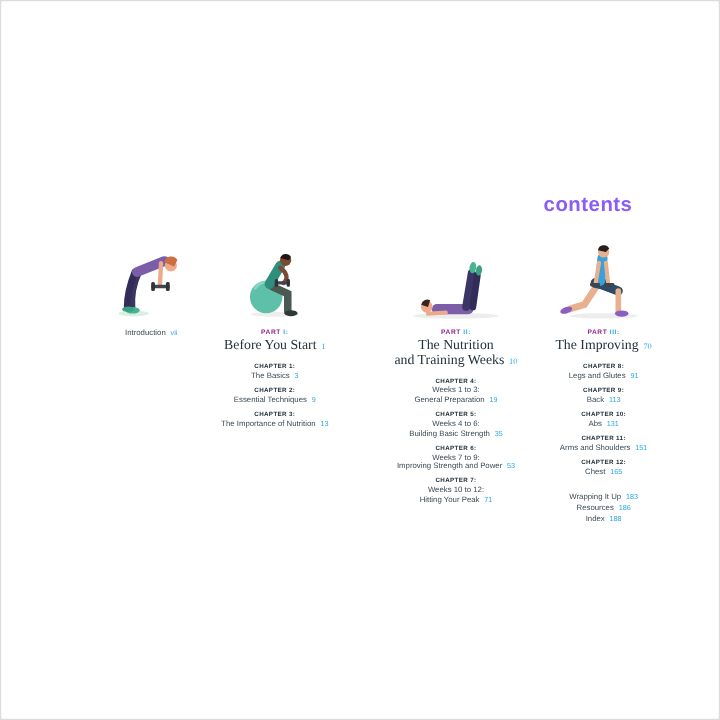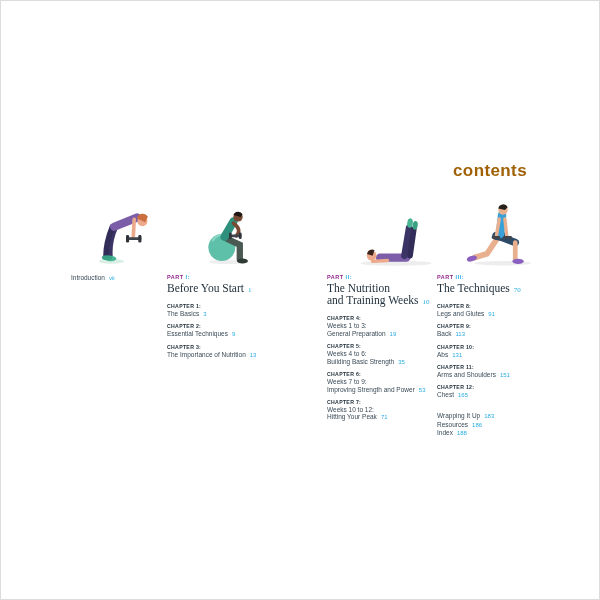--- a/index.html
+++ b/index.html
@@ -3,26 +3,26 @@
 <meta charset="utf-8">
 <style>
   html,body{margin:0;padding:0;background:#fff;}
   .canvas{
     position:relative;width:598px;height:598px;background:#ffffff;
     border:1px solid #dcdcdc;overflow:hidden;
     font-family:"Liberation Sans",sans-serif;color:#3a4a56;
   }
   .page-title{
     position:absolute;left:452px;top:160px;width:120px;
-    font-size:17px;font-weight:bold;letter-spacing:.4px;color:#a16207;
+    font-size:17px;font-weight:bold;letter-spacing:.4px;color:#8b5cf6;
   }
-  .col{position:absolute;top:196px;text-align:left;}
+  .col{position:absolute;top:196px;text-align:center;}
   .col1{left:70px;width:110px;}
   .col2{left:166px;width:124px;}
-  .col3{left:326px;width:138px;}
+  .col3{left:310px;width:138px;}
   .col4{left:436px;width:132px;}
   .figbox{height:70px;display:flex;align-items:flex-end;justify-content:center;margin-bottom:7px;}
   .intro-line{font-size:6.5px;color:#3a4a56;}
   .pg{color:#29abe2;margin-left:4px;font-size:6px;}
   .part-head{margin-bottom:9px;}
   .part-label{font-size:5.5px;font-weight:bold;letter-spacing:.5px;color:#93278f;margin-bottom:2px;}
   .part-num{color:#29abe2;}
   .part-title{font-family:"Liberation Serif",serif;font-size:11.5px;color:#22323e;line-height:1.05;}
   .part-title .pg{font-size:7px;}
   .chapter{margin-bottom:5px;}
@@ -166,21 +166,21 @@
         <rect x="33" y="37" width="9" height="3" rx="1.3" fill="#40454d"></rect>
         <rect x="45.5" y="37" width="9" height="3" rx="1.3" fill="#40454d"></rect>
       </svg>
     </div>
     <div class="part-head">
       <div class="part-label">
         <span>PART</span>
         <span class="part-num">III:</span>
       </div>
       <div class="part-title">
-        <span>The Techniques</span><span class="pg">70</span>
+        <span>The Improving</span><span class="pg">70</span>
       </div>
     </div>
     <div class="chapter">
       <div class="ch-label">CHAPTER 8:</div>
       <div class="ch-line"><span>Legs and Glutes</span><span class="pg">91</span></div>
     </div>
     <div class="chapter">
       <div class="ch-label">CHAPTER 9:</div>
       <div class="ch-line"><span>Back</span><span class="pg">113</span></div>
     </div>

